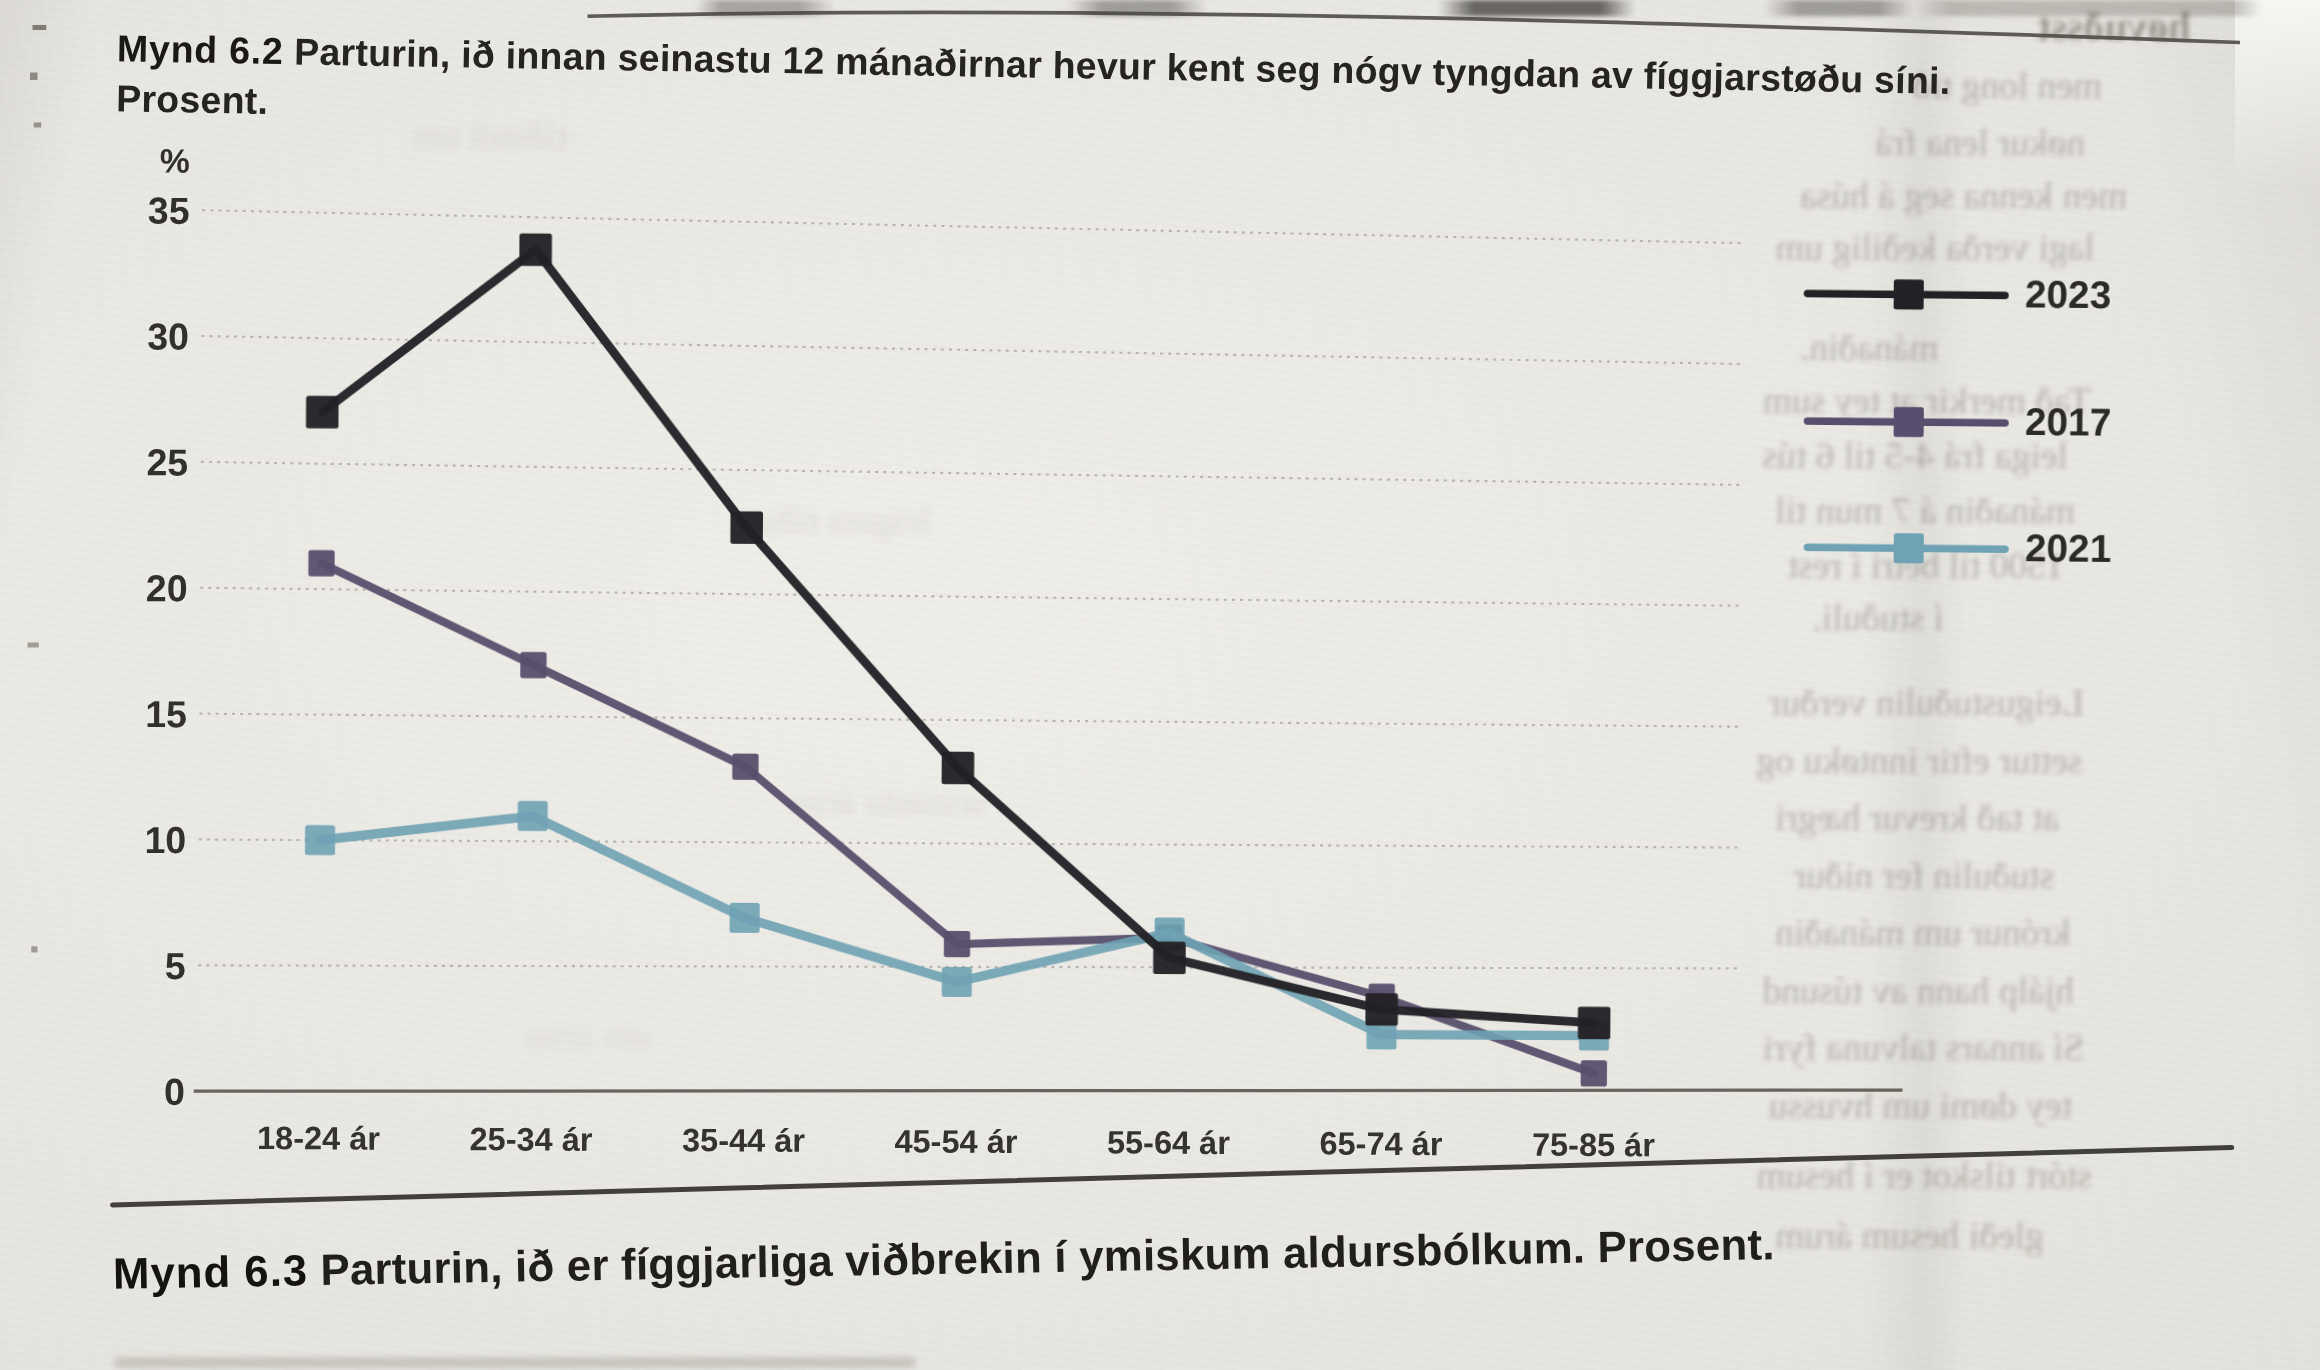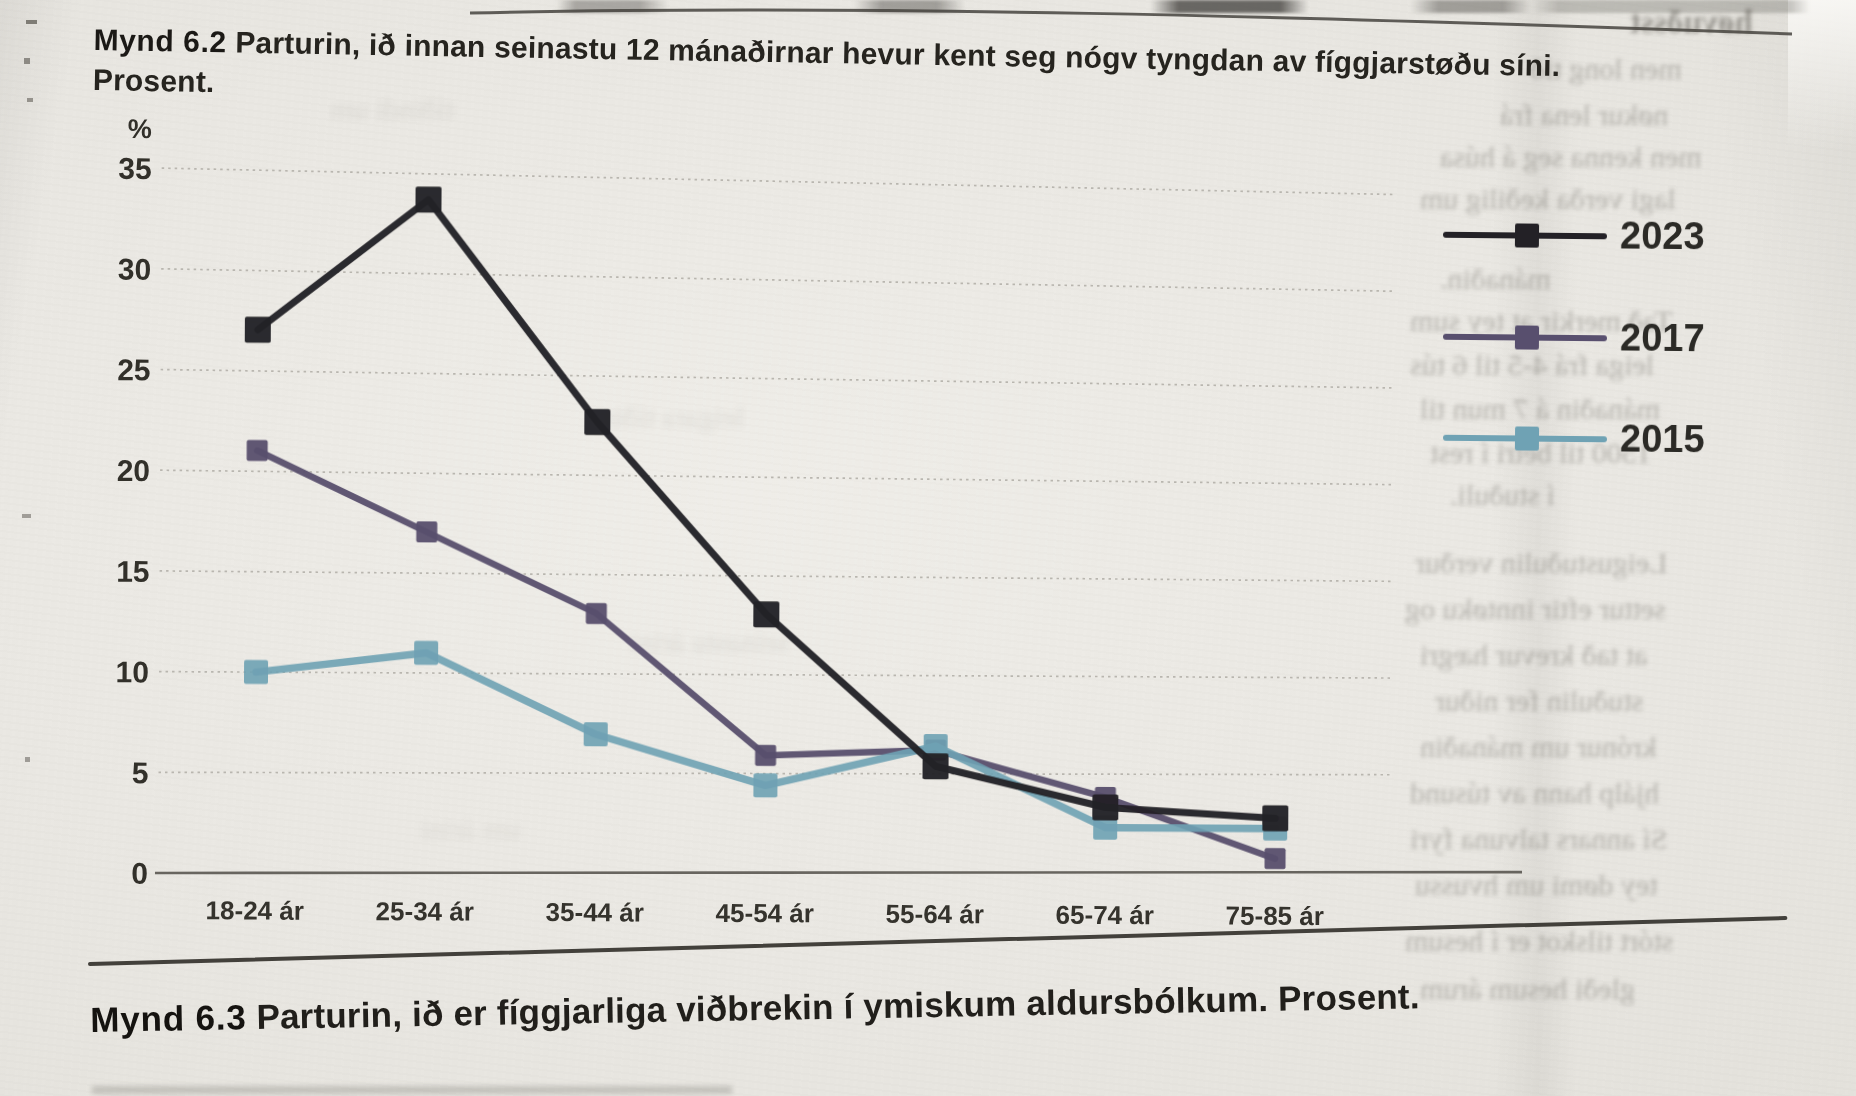--- a/index.html
+++ b/index.html
@@ -51,21 +51,21 @@
   
   .legend{position:absolute;left:1443px;top:0;width:330px;}
   .legend-row{position:absolute;left:0;display:flex;align-items:center;height:40px;
     transform:rotate(0.55deg);}
   .legend-row.r0{top:215px;} .legend-row.r1{top:317px;} .legend-row.r2{top:418px;}
   .swatch{position:relative;width:164px;height:26px;flex:none;}
   .swatch-line{position:absolute;left:0;top:11px;width:164px;height:6px;border-radius:3px;
     filter:blur(0.4px);}
   .swatch-square{position:absolute;left:72px;top:2px;width:24px;height:24px;border-radius:2px;
     filter:blur(0.4px);}
-  .legend-label{margin-left:13px;font-size:38px;font-weight:bold;color:#2b2a26;
+  .legend-label{margin-left:13px;font-size:31px;font-weight:bold;color:#2b2a26;
     filter:blur(0.3px);}
 
   
   .ghost-column{position:absolute;left:1380px;top:0;width:476px;height:1096px;
     overflow:hidden;pointer-events:none;}
   .ghost-line{position:absolute;white-space:nowrap;
     font-family:"Liberation Serif",serif;font-size:30px;color:#4e4b44;
     transform:scaleX(-1);filter:blur(2.3px);opacity:0.34;}
   .ghost-line.dark{opacity:0.5;font-weight:bold;font-size:33px;filter:blur(2px);}
   .ghost-frag{position:absolute;white-space:nowrap;pointer-events:none;
@@ -200,19 +200,19 @@
         <span class="swatch-line" style="background: rgb(88, 79, 110);"></span>
         <span class="swatch-square" style="background: rgb(88, 79, 110);"></span>
       </span>
       <span class="legend-label">2017</span>
     </div>
     <div class="legend-row r2">
       <span class="swatch">
         <span class="swatch-line" style="background: rgb(111, 162, 180);"></span>
         <span class="swatch-square" style="background: rgb(111, 162, 180);"></span>
       </span>
-      <span class="legend-label">2015</span>
+      <span class="legend-label">2021</span>
     </div>
   </div>
 
   <div class="caption-rule"></div>
   <div class="caption"><span class="caption-prefix">Mynd 6.3</span><span> Parturin, ið er fíggjarliga viðbrekin í ymiskum aldursbólkum. Prosent.</span></div>
 </div>
 
 </body></html>

